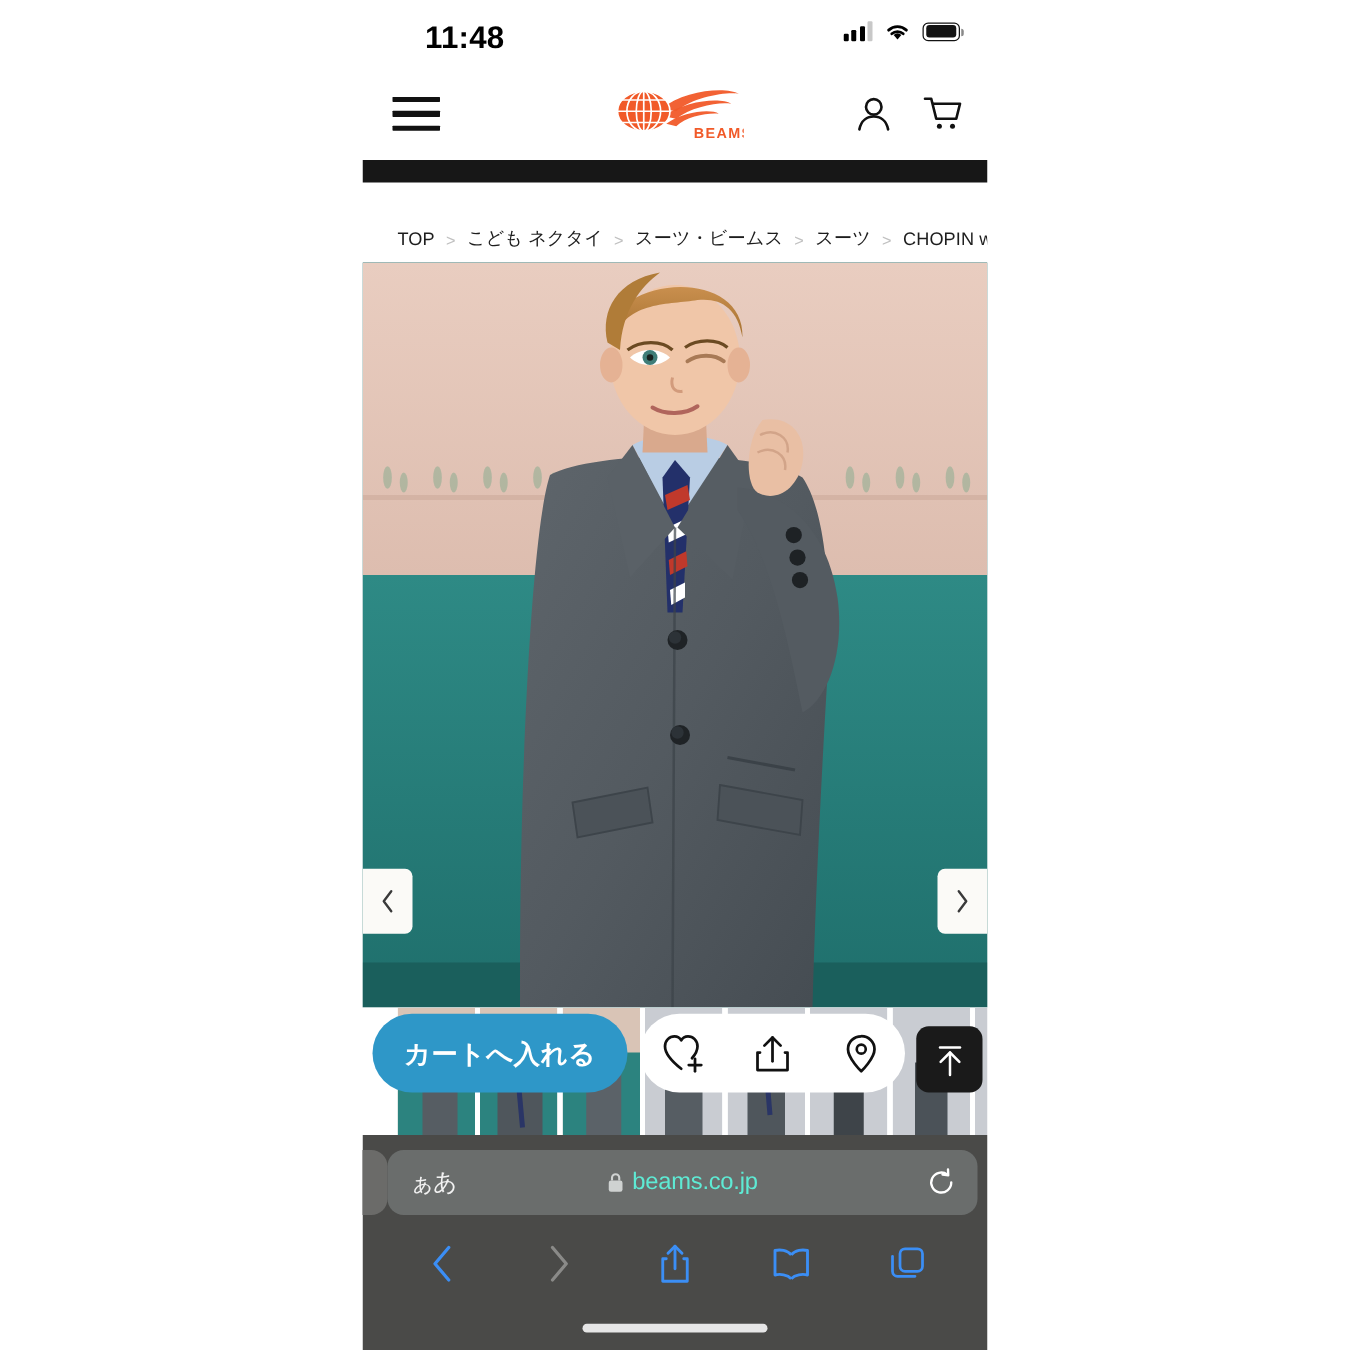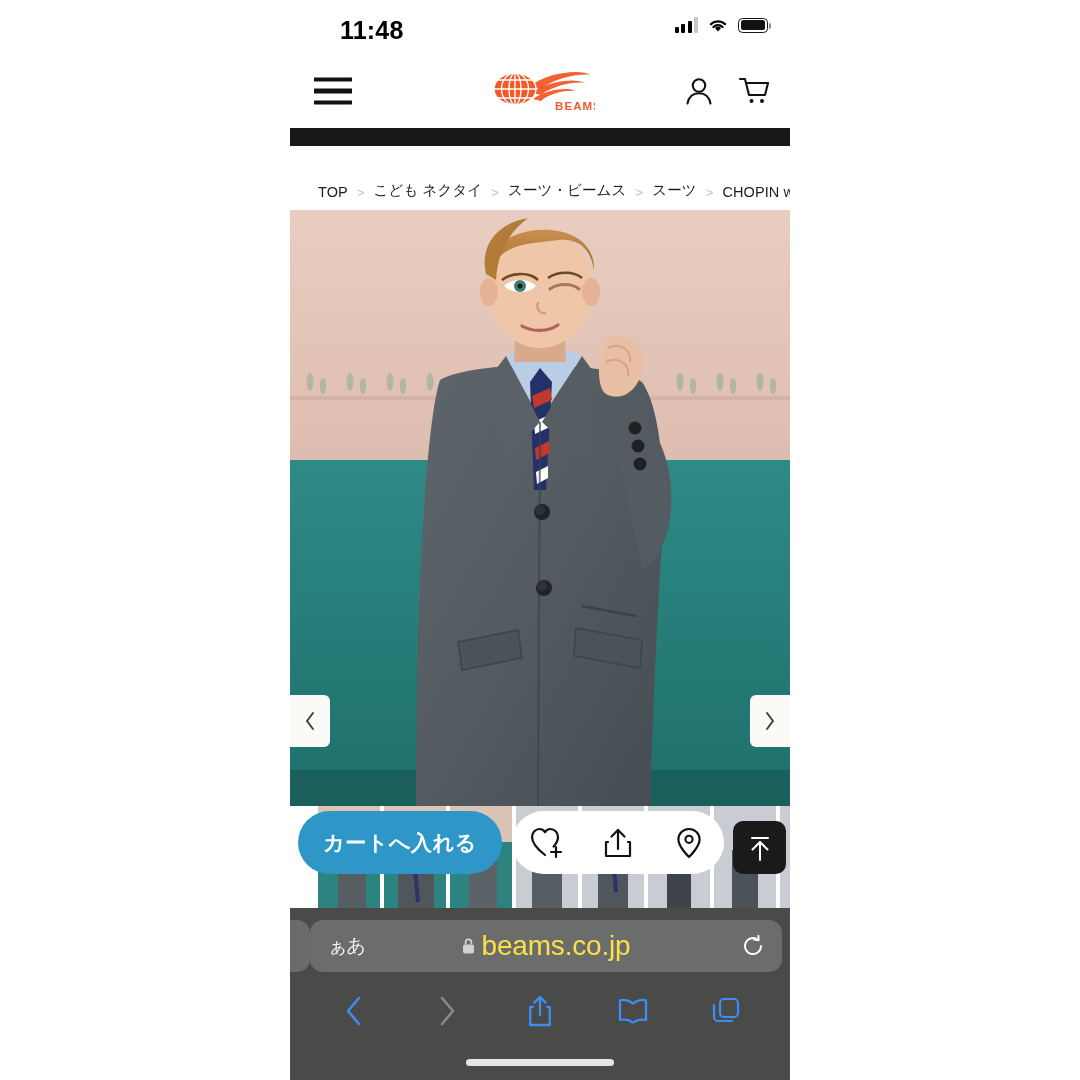--- a/index.html
+++ b/index.html
@@ -151,21 +151,21 @@
   .addr-field {
     flex:1 1 auto; height:52px; background:#6a6d6c; border-radius:13px;
     display:flex; align-items:center; padding:0 18px; position:relative;
   }
   .aa { color:#f2f2f2; font-size:19px; letter-spacing:-1px; flex:0 0 auto; }
   .addr-center {
     position:absolute; left:0; right:0; display:flex; align-items:center; justify-content:center;
     gap:7px; pointer-events:none;
   }
   .lock { width:13px; height:16px; flex:0 0 auto; }
-  .addr-url { color:#fde047; font-size:28px; letter-spacing:-.2px; }
+  .addr-url { color:#5eead4; font-size:19px; letter-spacing:-.2px; }
   .reload { margin-left:auto; width:22px; height:24px; flex:0 0 auto; }
 
   .toolbar {
     position:absolute; left:0; top:74px; width:500px; height:58px;
     display:flex; align-items:center; justify-content:space-around; padding:0 18px;
   }
   .toolbar > div { width:46px; height:46px; display:flex; align-items:center; justify-content:center; cursor:pointer; }
 
   .home-indicator {
     position:absolute; left:50%; bottom:14px; transform:translateX(-50%);

